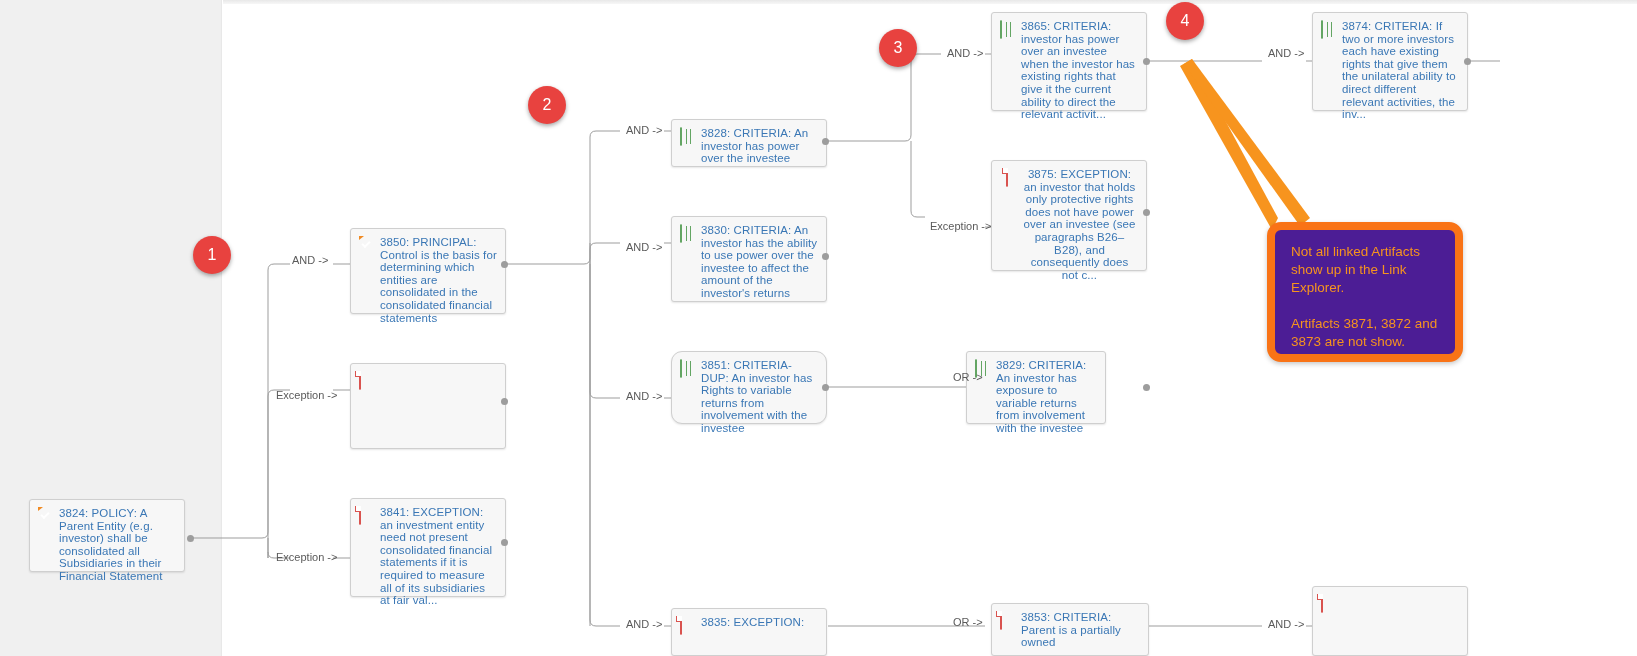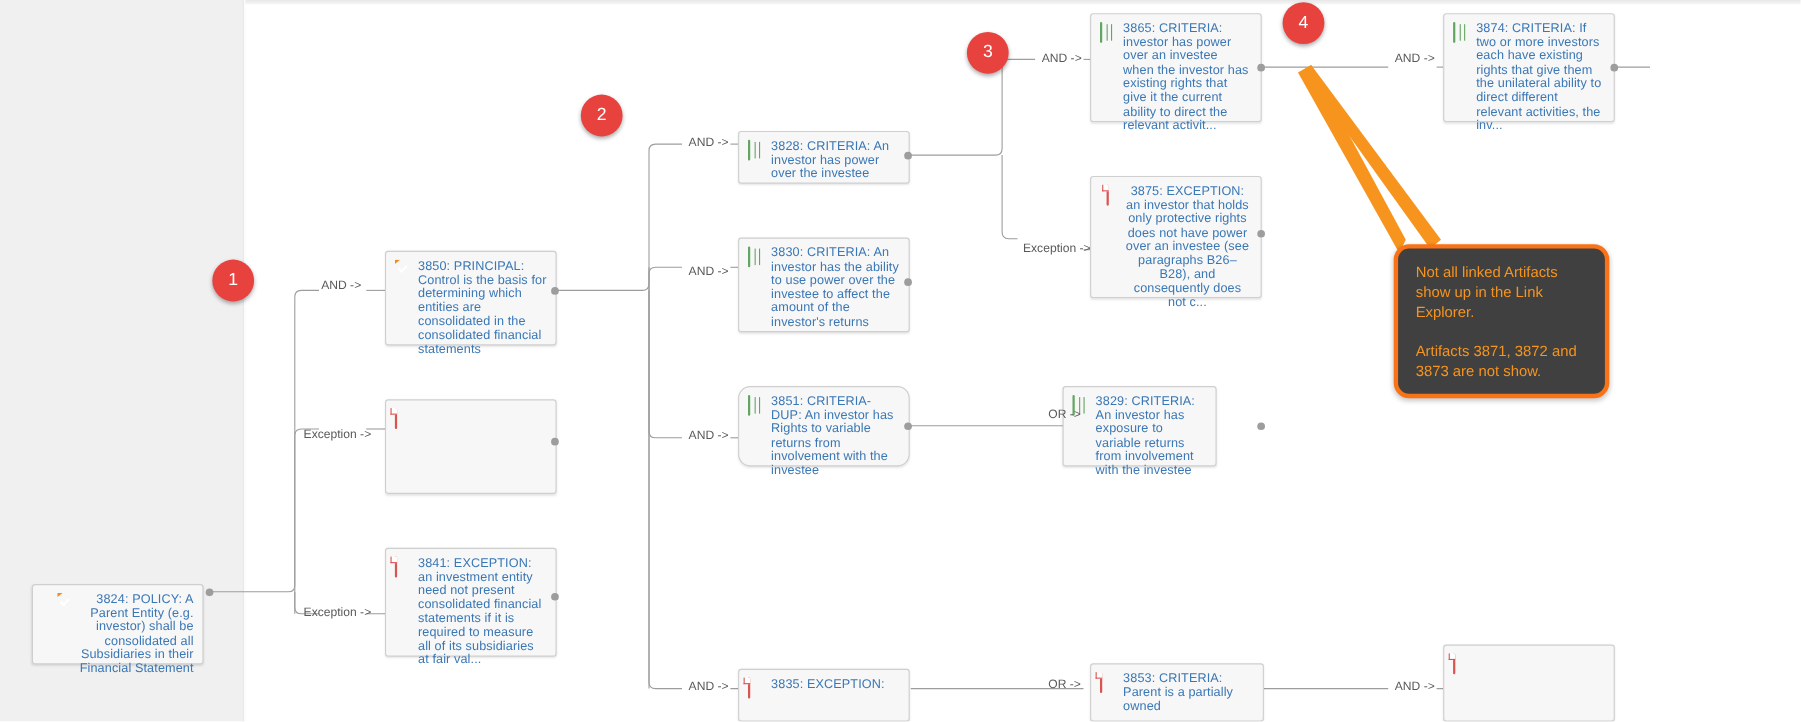--- a/index.html
+++ b/index.html
@@ -125,23 +125,23 @@
     color:#ffffff;
     font-size:16px;
     display:flex;align-items:center;justify-content:center;
     box-shadow:0 2px 4px rgba(0,0,0,.35);
   }
 
   
   .callout{
     position:absolute;
     box-sizing:border-box;
-    border:4px solid #f97316;
+    border:8px solid #f97316;
     border-radius:14px;
-    background:#404040;
+    background:#4c1d95;
     color:#f7941e;
     font-size:13.5px;
     line-height:18px;
     padding:13px 16px;
     box-shadow:0 2px 5px rgba(0,0,0,.22);
     z-index:6;
   }
   .callout p{margin:0;}
   .callout p.gap{margin-top:18px;}
   svg.callout-tail{position:absolute;left:1150px;top:40px;width:200px;height:200px;z-index:5;}
@@ -196,21 +196,21 @@
       <path d="M1470 61 H1500"></path>
     </g>
   </svg>
 
   <svg class="callout-tail" viewBox="0 0 200 200">
     <path d="M42 19 L128 178 L122 190 L30 26 Z" fill="#f7941e"></path>
     <path d="M42 19 L160 178 L150 186 L34 24 Z" fill="#f7941e"></path>
   </svg>
 
   <div id="nodes-layer">
-      <div class="node" style="left: 29px; top: 531px; width: 156px; height: 73px; text-align: right;">
+      <div class="node" style="left: 29px; top: 499px; width: 156px; height: 73px;">
         <span class="ico"><span class="ico-note"></span></span>
         <span class="txt">3824: POLICY: A Parent Entity (e.g. investor) shall be consolidated all Subsidiaries in their Financial Statement</span>
       </div>
       <div class="node" style="left: 350px; top: 228px; width: 156px; height: 86px;">
         <span class="ico"><span class="ico-note"></span></span>
         <span class="txt">3850: PRINCIPAL: Control is the basis for determining which entities are consolidated in the consolidated financial statements</span>
       </div>
       <div class="node" style="left: 350px; top: 363px; width: 156px; height: 86px;">
         <span class="ico"><span class="ico-doc"></span></span>
       </div>

